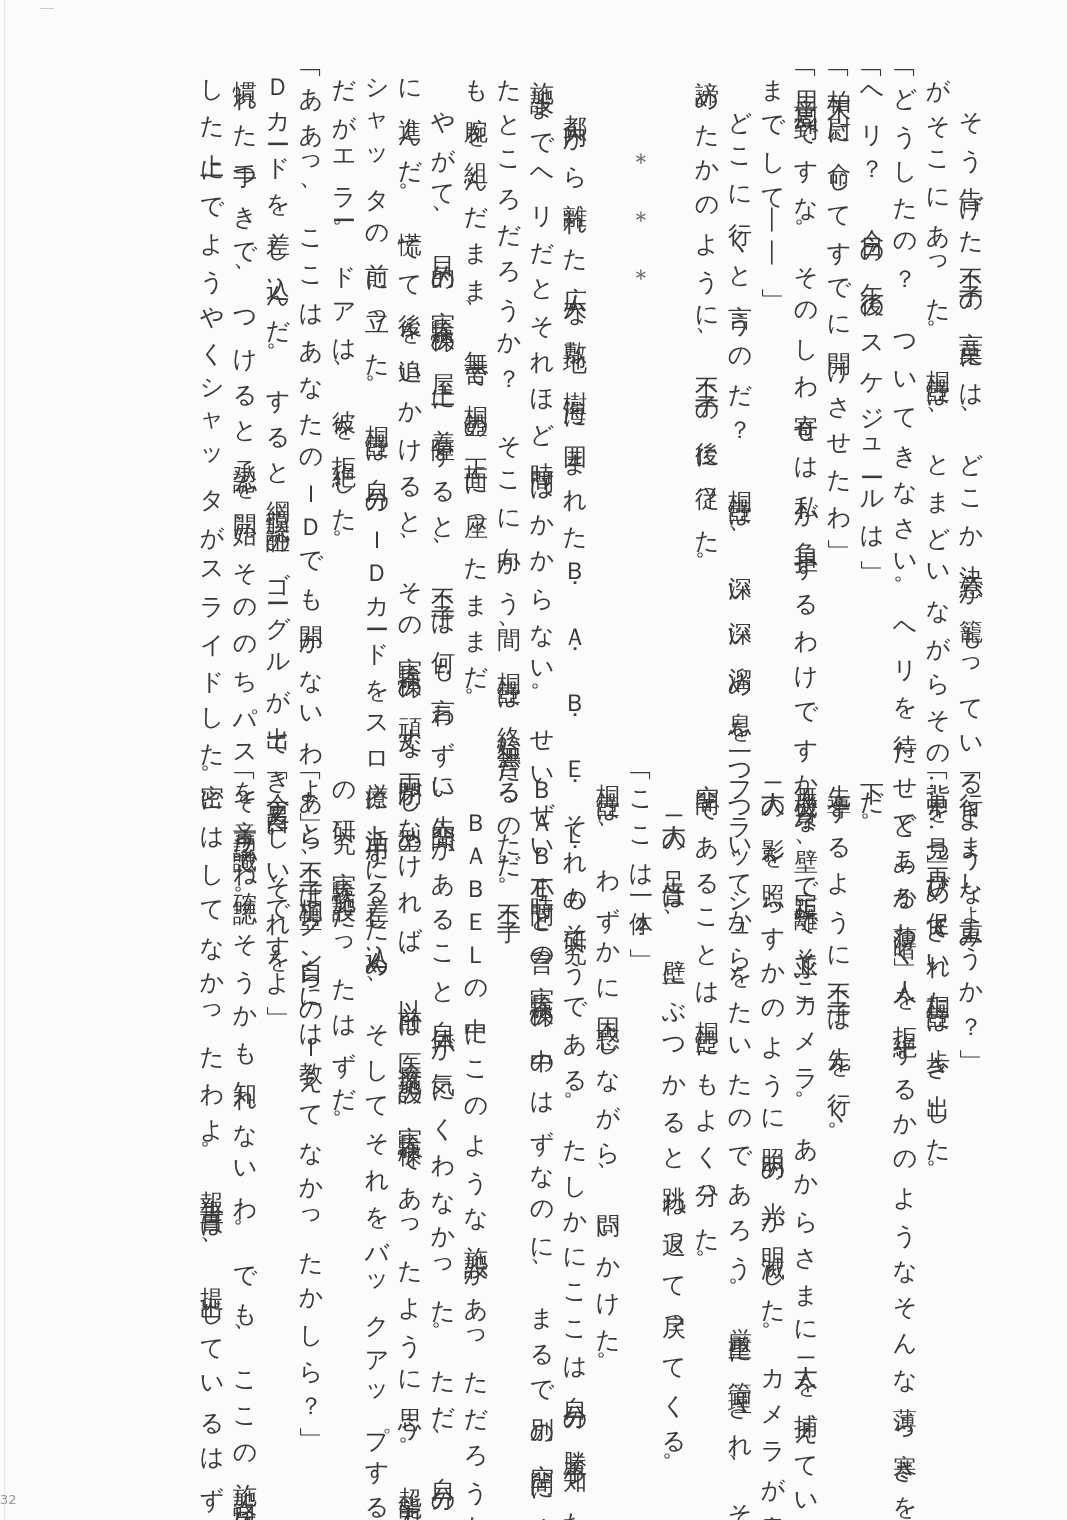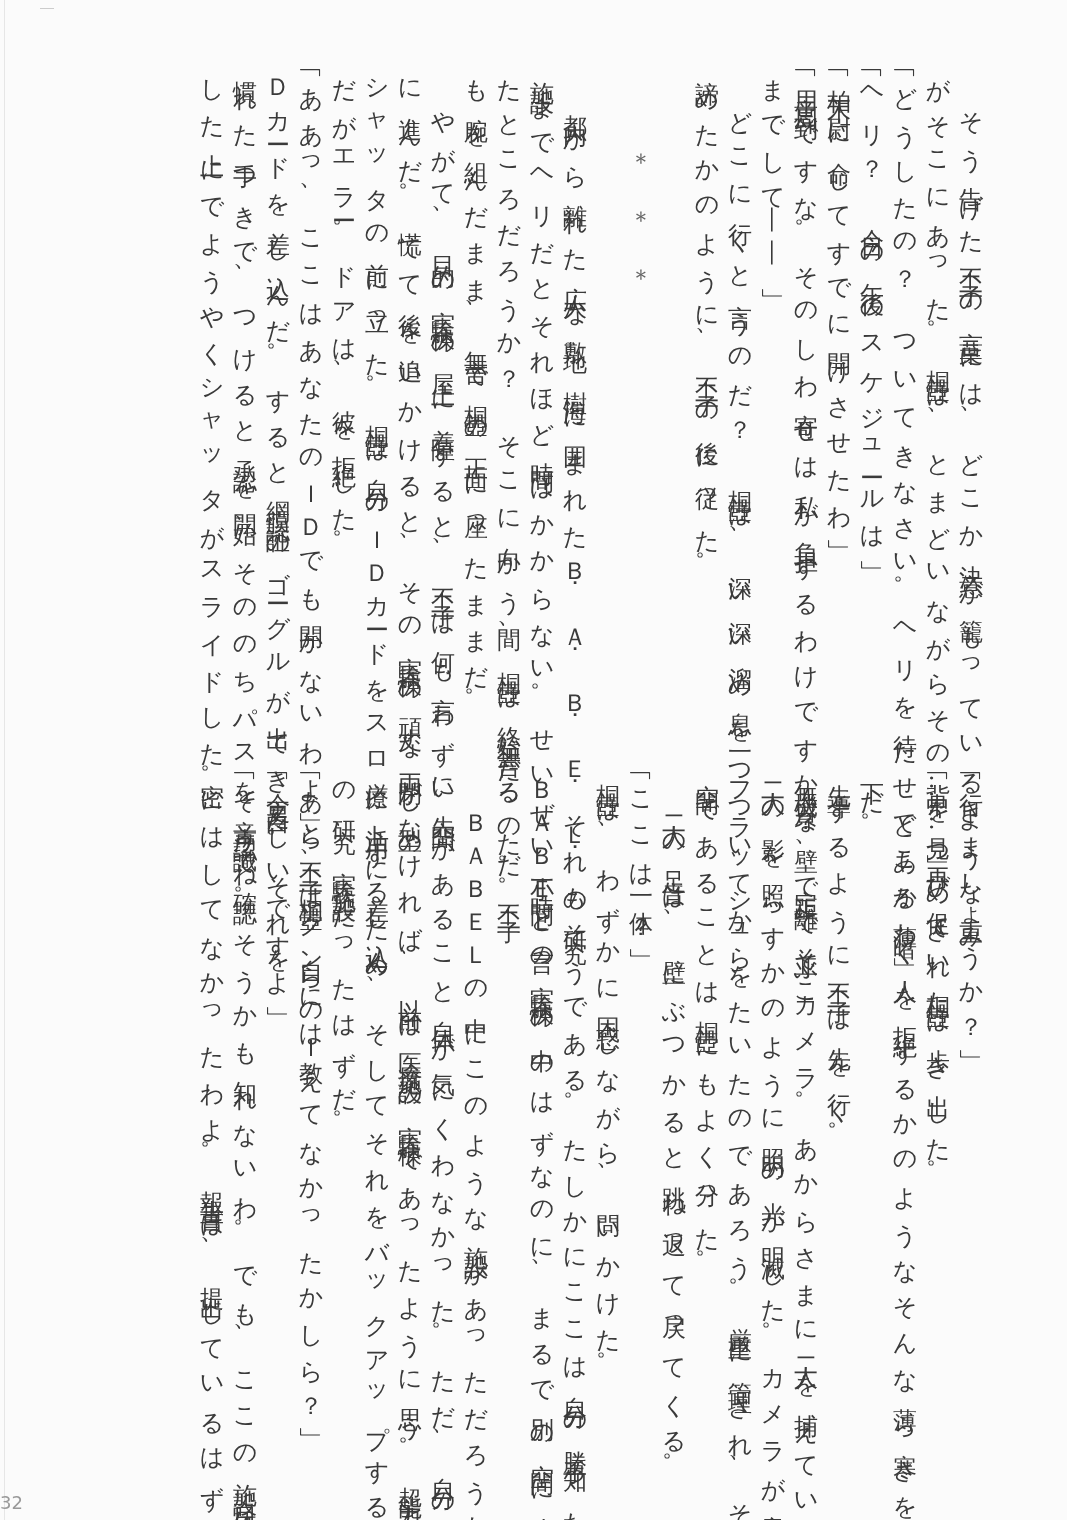--- a/index.html
+++ b/index.html
@@ -10,21 +10,21 @@
   .half {
     position:absolute; writing-mode: vertical-rl; -webkit-writing-mode: vertical-rl;
     font-size:24px; line-height:33px; letter-spacing:9px;
   }
   .half-top { top:62px; right:80px; height:680px; }
   .half-bottom { top:765px; right:80px; height:690px; }
   .line { display:block; white-space:nowrap; }
   .indent { padding-top:33px; }
   .stars { padding-top:75px; letter-spacing:34px; color:#666; }
   .blank { display:block; width:33px; }
-  .page-num { position:absolute; left:0; top:1492px; font-size:18px; color:#999; font-family:"DejaVu Sans", sans-serif; }
+  .page-num { position:absolute; left:0; top:1492px; font-size:13px; color:#999; font-family:"DejaVu Sans", sans-serif; }
   .crop-mark { position:absolute; left:40px; top:8px; width:14px; height:1px; background:#ccc; }
   .edge-line { position:absolute; left:4px; top:0; width:1px; height:1520px; background:#e6e6e6; }
 </style>
 </head>
 <body>
 
 <div class="edge-line"></div>
 <div class="crop-mark"></div>
 
 <div class="half half-top">

